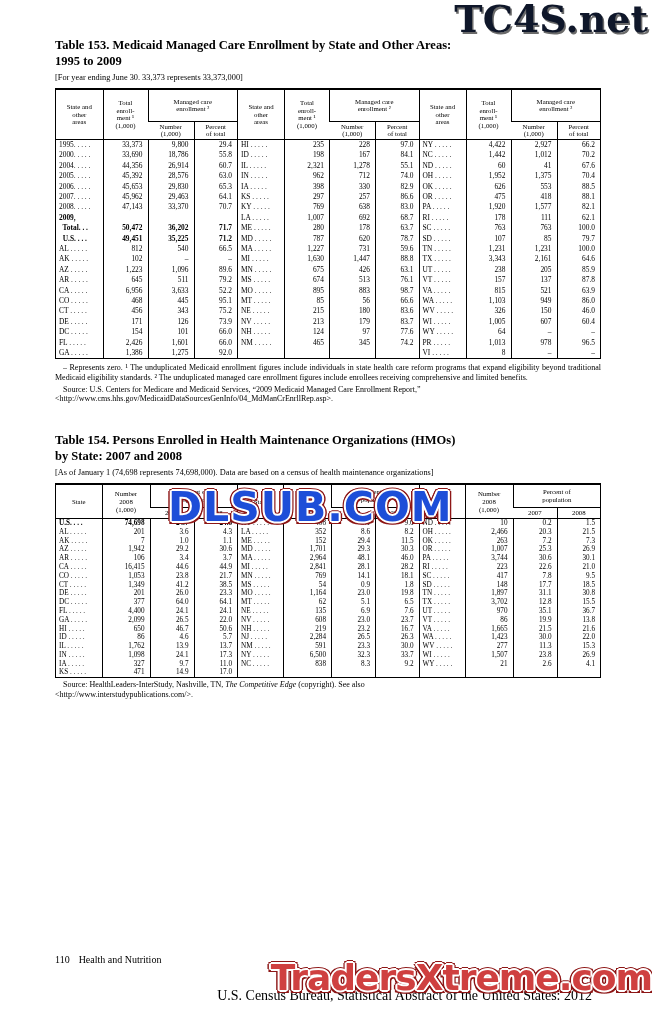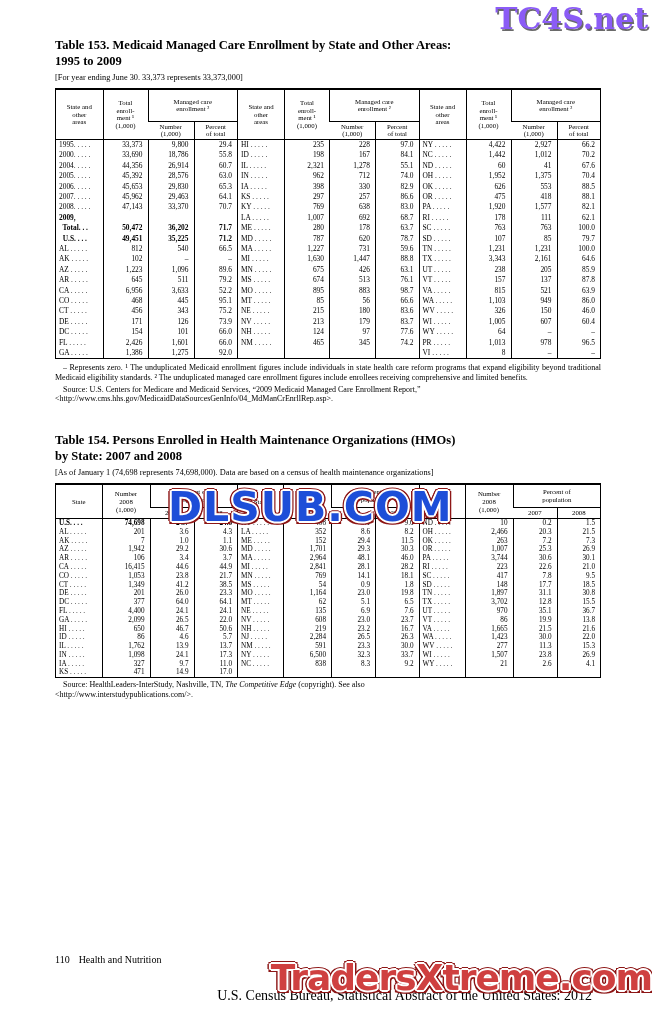--- a/index.html
+++ b/index.html
@@ -60,22 +60,22 @@
   .footer-left .pg { margin-right:9px; }
   .footer-credit {
     position:absolute; right:60px; top:969px; font-size:14px; line-height:10px;
     white-space:nowrap;
     margin-top:22px;
   }
 
   .wm { position:absolute; font-weight:bold; z-index:6; pointer-events:none; white-space:nowrap; }
   .wm-top {
     top:0px; right:4px;
-    font-family:"DejaVu Serif", serif; font-size:30px; line-height:38px;
-    color:#8b5cf6; text-shadow:1.5px 1.5px 0 #6a6a6a;
+    font-family:"DejaVu Serif", serif; font-size:38px; line-height:38px;
+    color:#0f172a; text-shadow:1.5px 1.5px 0 #6a6a6a;
   }
   .wm-mid {
     top:486px; left:168px;
     font-family:"DejaVu Sans", sans-serif; font-size:41px; line-height:42px;
     color:#1d4ed8; letter-spacing:1px;
     text-shadow:
       -2px 0 0 #fff, 2px 0 0 #fff, 0 -2px 0 #fff, 0 2px 0 #fff,
       -1.4px -1.4px 0 #fff, 1.4px -1.4px 0 #fff, -1.4px 1.4px 0 #fff, 1.4px 1.4px 0 #fff,
       -3.4px 0 0 #8d1616, 3.4px 0 0 #8d1616, 0 -3.4px 0 #8d1616, 0 3.4px 0 #8d1616,
       -2.5px -2.5px 0 #8d1616, 2.5px -2.5px 0 #8d1616, -2.5px 2.5px 0 #8d1616, 2.5px 2.5px 0 #8d1616;

